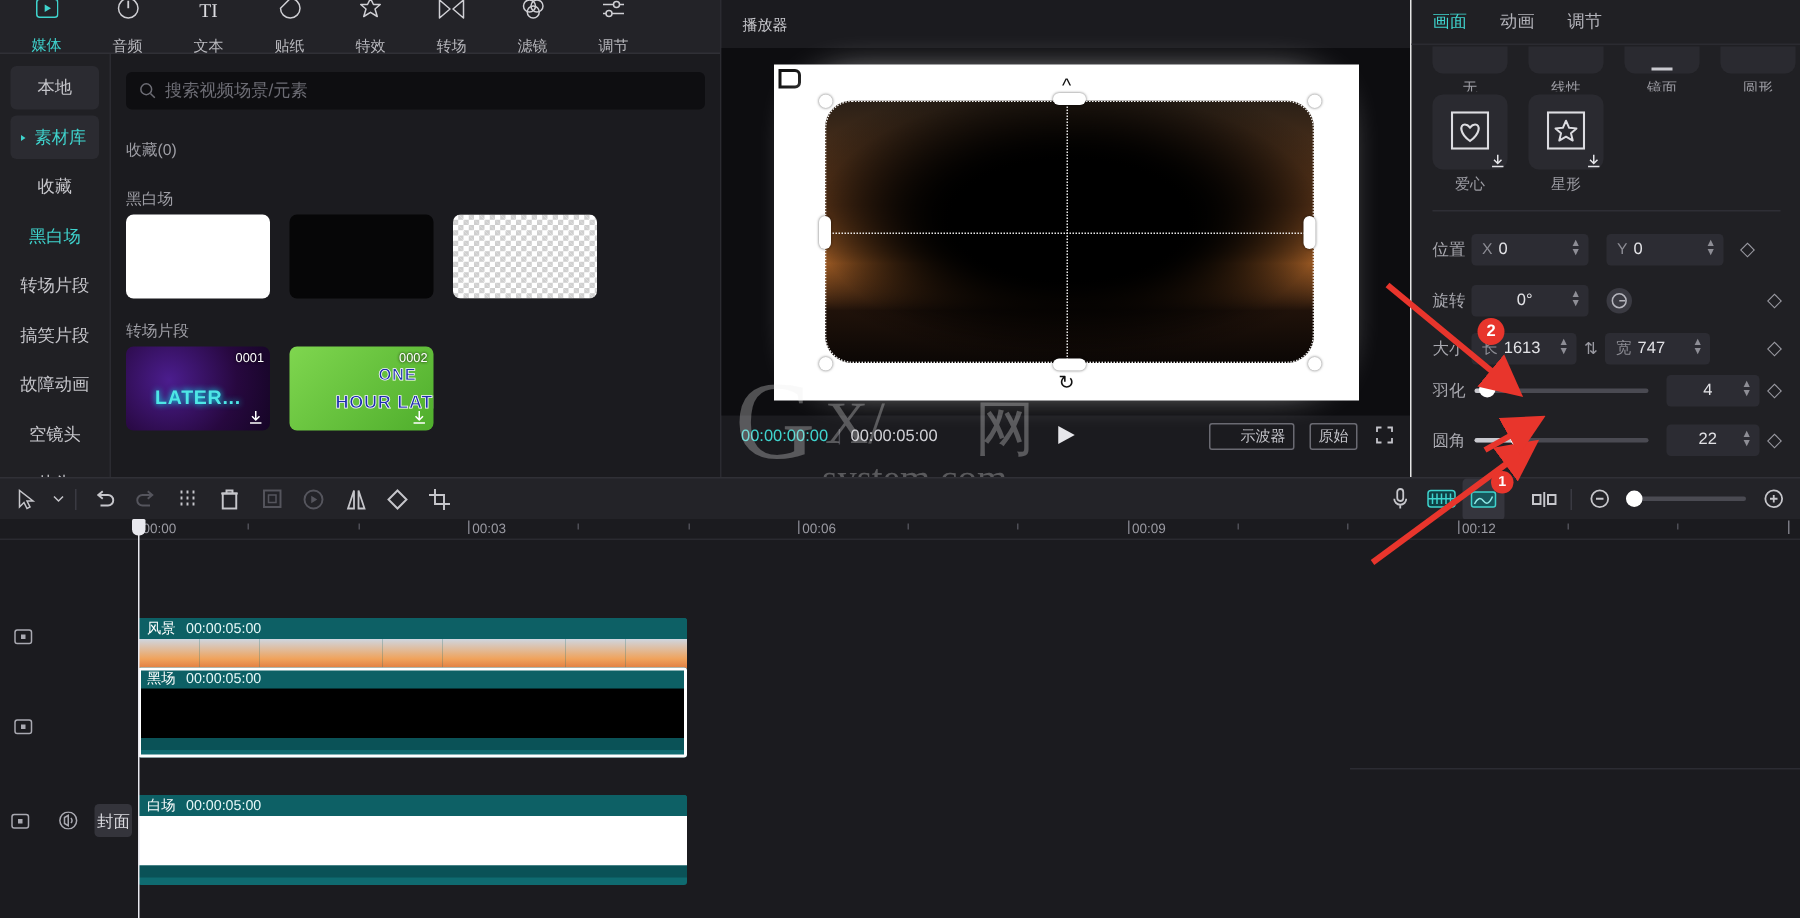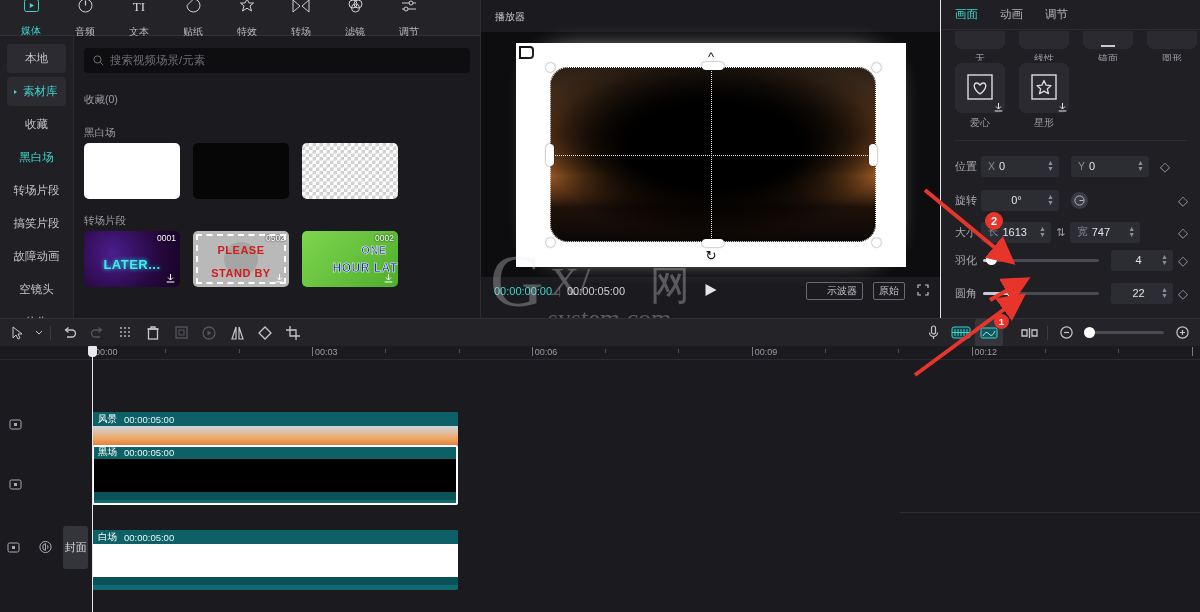--- a/index.html
+++ b/index.html
@@ -162,21 +162,21 @@
   .clip .hdr { height:14px; background:#0d6065; display:flex; align-items:center;
                gap:7px; padding-left:6px; }
   .clip .nm { font-size:9.5px; color:#ffffff; }
   .clip .dur { font-size:9.5px; color:#e6f7f7; }
   .clip.selected { outline:2px solid #ffffff; outline-offset:-2px; }
   .filmstrip { height:44px; display:flex; }
   .frame { flex:1; background:linear-gradient(180deg,#cfd6e0 0%,#f0a35c 30%,#d96a33 52%,#2a2f38 66%,#3b4450 78%,#58677a 100%); }
   .wave { height:8px; background:#0a5257; }
   .body-black { background:#000000; }
   .body-white { background:#ffffff; }
-  .coverbtn { width:28px; height:43px; background:#34343b; border-radius:3px;
+  .coverbtn { width:28px; height:22px; background:#34343b; border-radius:3px;
               display:flex; align-items:center; justify-content:center; font-size:11px; color:#dcdce1; cursor:pointer; }
   .playhead { position:absolute; top:346px; width:1px; height:266px; background:#e8e8ee; }
   .phhead { position:absolute; top:346px; width:9px; height:11px; background:#e8e8ee;
             border-radius:1px 1px 4px 4px; margin-left:-4px; }
 
   
   .arrows { position:absolute; left:0; top:0; width:1200px; height:612px; pointer-events:none; }
   .numbadge { position:absolute; width:18px; height:18px; border-radius:50%; background:#e8352c;
               color:#fff; font-size:11px; font-weight:bold; display:flex;
               align-items:center; justify-content:center; }
@@ -306,30 +306,20 @@
       <div class="thumb th-black"></div>
       <div class="thumb th-alpha"></div>
     </div>
 
     <div class="sect" style="left:10px; top:178px;">转场片段</div>
 
     <div class="thumbrow" style="left:10px; top:195px;">
       <div class="thumb th th-later">
         <span class="cnt">0001</span>
         <div class="th-label" style="top:26px; font-size:13px; color:#4ee6e6; text-shadow:0 0 4px #0ff;">LATER...</div>
-        <svg class="dl" width="9" height="9" viewBox="0 0 9 9">
-            <path d="M4.5 0 V5.5 M2 3.5 L4.5 6 L7 3.5 M0.7 8 H8.3" stroke="#fff" fill="none"></path>
-          </svg>
-      </div>
-      <div class="thumb th th-standby">
-        <span class="cnt">0502</span>
-        <div style="position:absolute; inset:3px; border:2px dashed #fff;"></div>
-        <div style="position:absolute;left:50%;top:50%;transform:translate(-50%,-50%);width:34px;height:34px;border-radius:50%;background:#a5a5a5;"></div>
-        <div class="th-label" style="top:13px; font-size:11px; color:#d21c1c;">PLEASE</div>
-        <div class="th-label" style="top:36px; font-size:11px; color:#d21c1c;">STAND BY</div>
         <svg class="dl" width="9" height="9" viewBox="0 0 9 9">
             <path d="M4.5 0 V5.5 M2 3.5 L4.5 6 L7 3.5 M0.7 8 H8.3" stroke="#fff" fill="none"></path>
           </svg>
       </div>
       <div class="thumb th th-onehour">
         <span class="cnt">0002</span>
         <div class="th-label" style="top:13px; font-size:11px; color:#1f2fb0; -webkit-text-stroke:.5px #fff;">ONE</div>
         <div class="th-label" style="top:30px; font-size:12px; color:#1f2fb0; -webkit-text-stroke:.5px #fff;">HOUR LATER</div>
         <svg class="dl" width="9" height="9" viewBox="0 0 9 9">
             <path d="M4.5 0 V5.5 M2 3.5 L4.5 6 L7 3.5 M0.7 8 H8.3" stroke="#fff" fill="none"></path>

